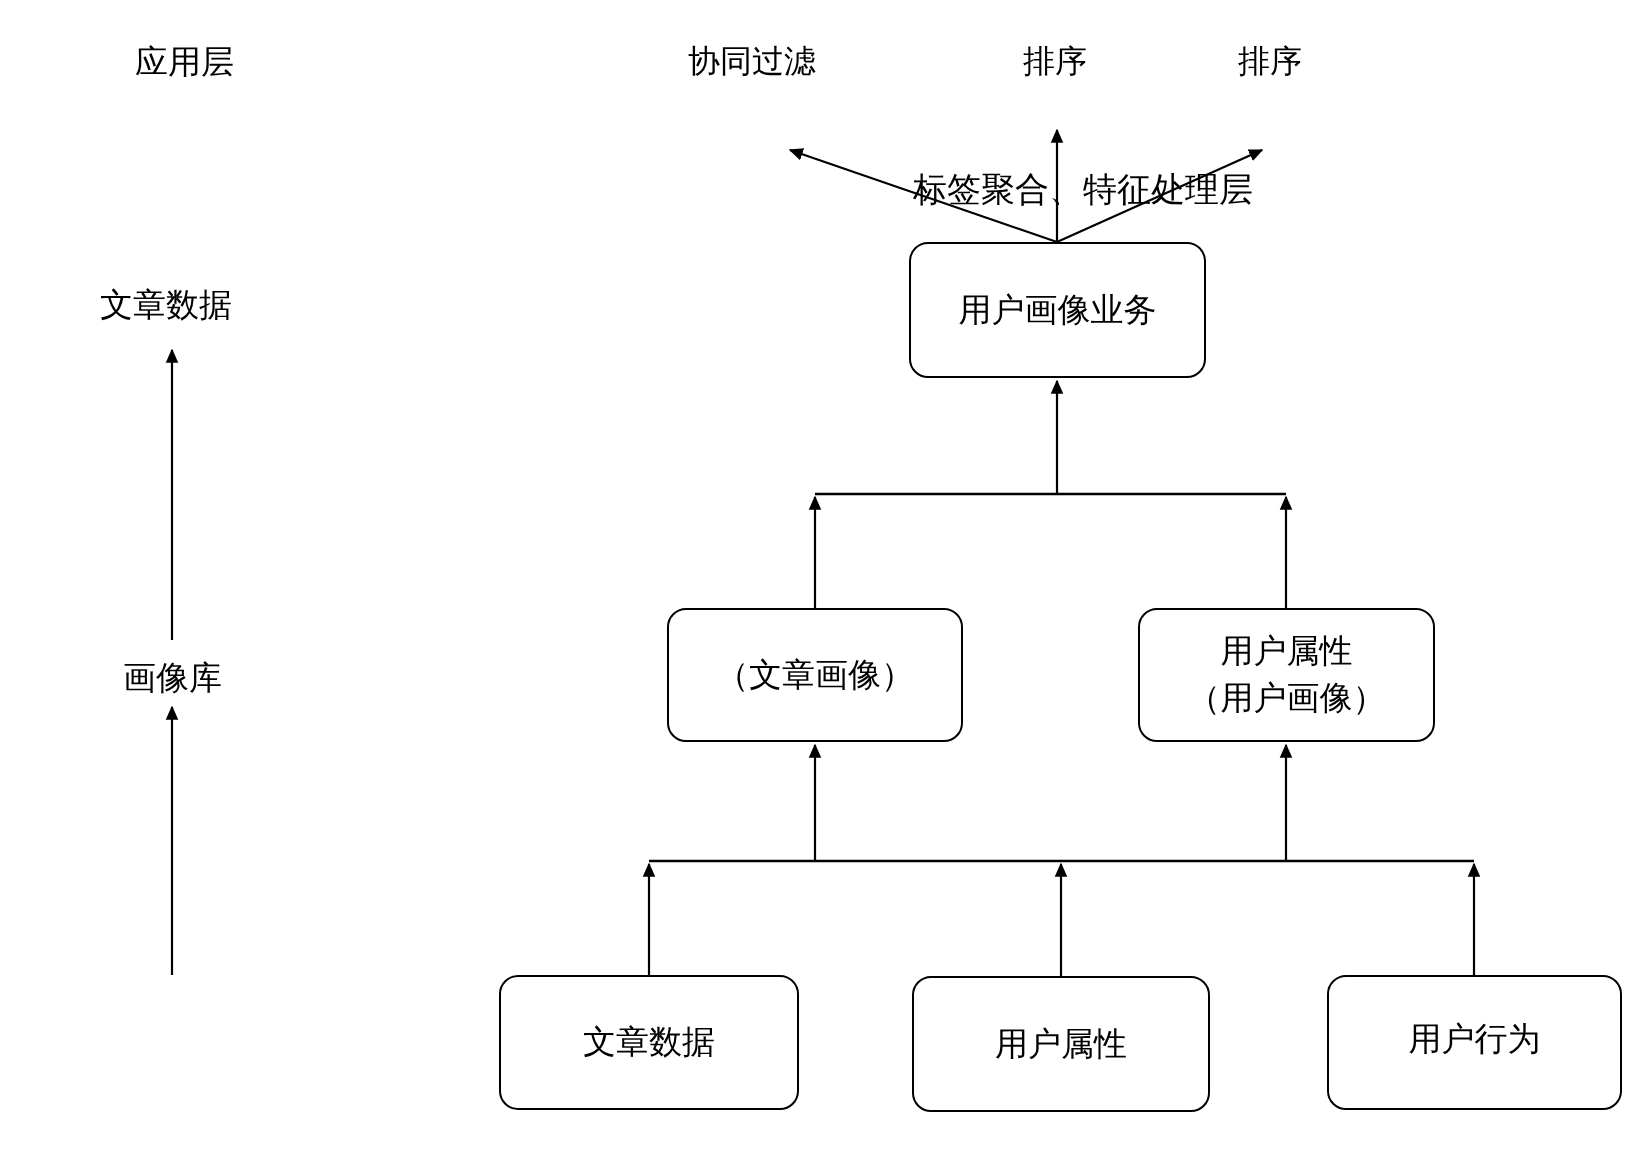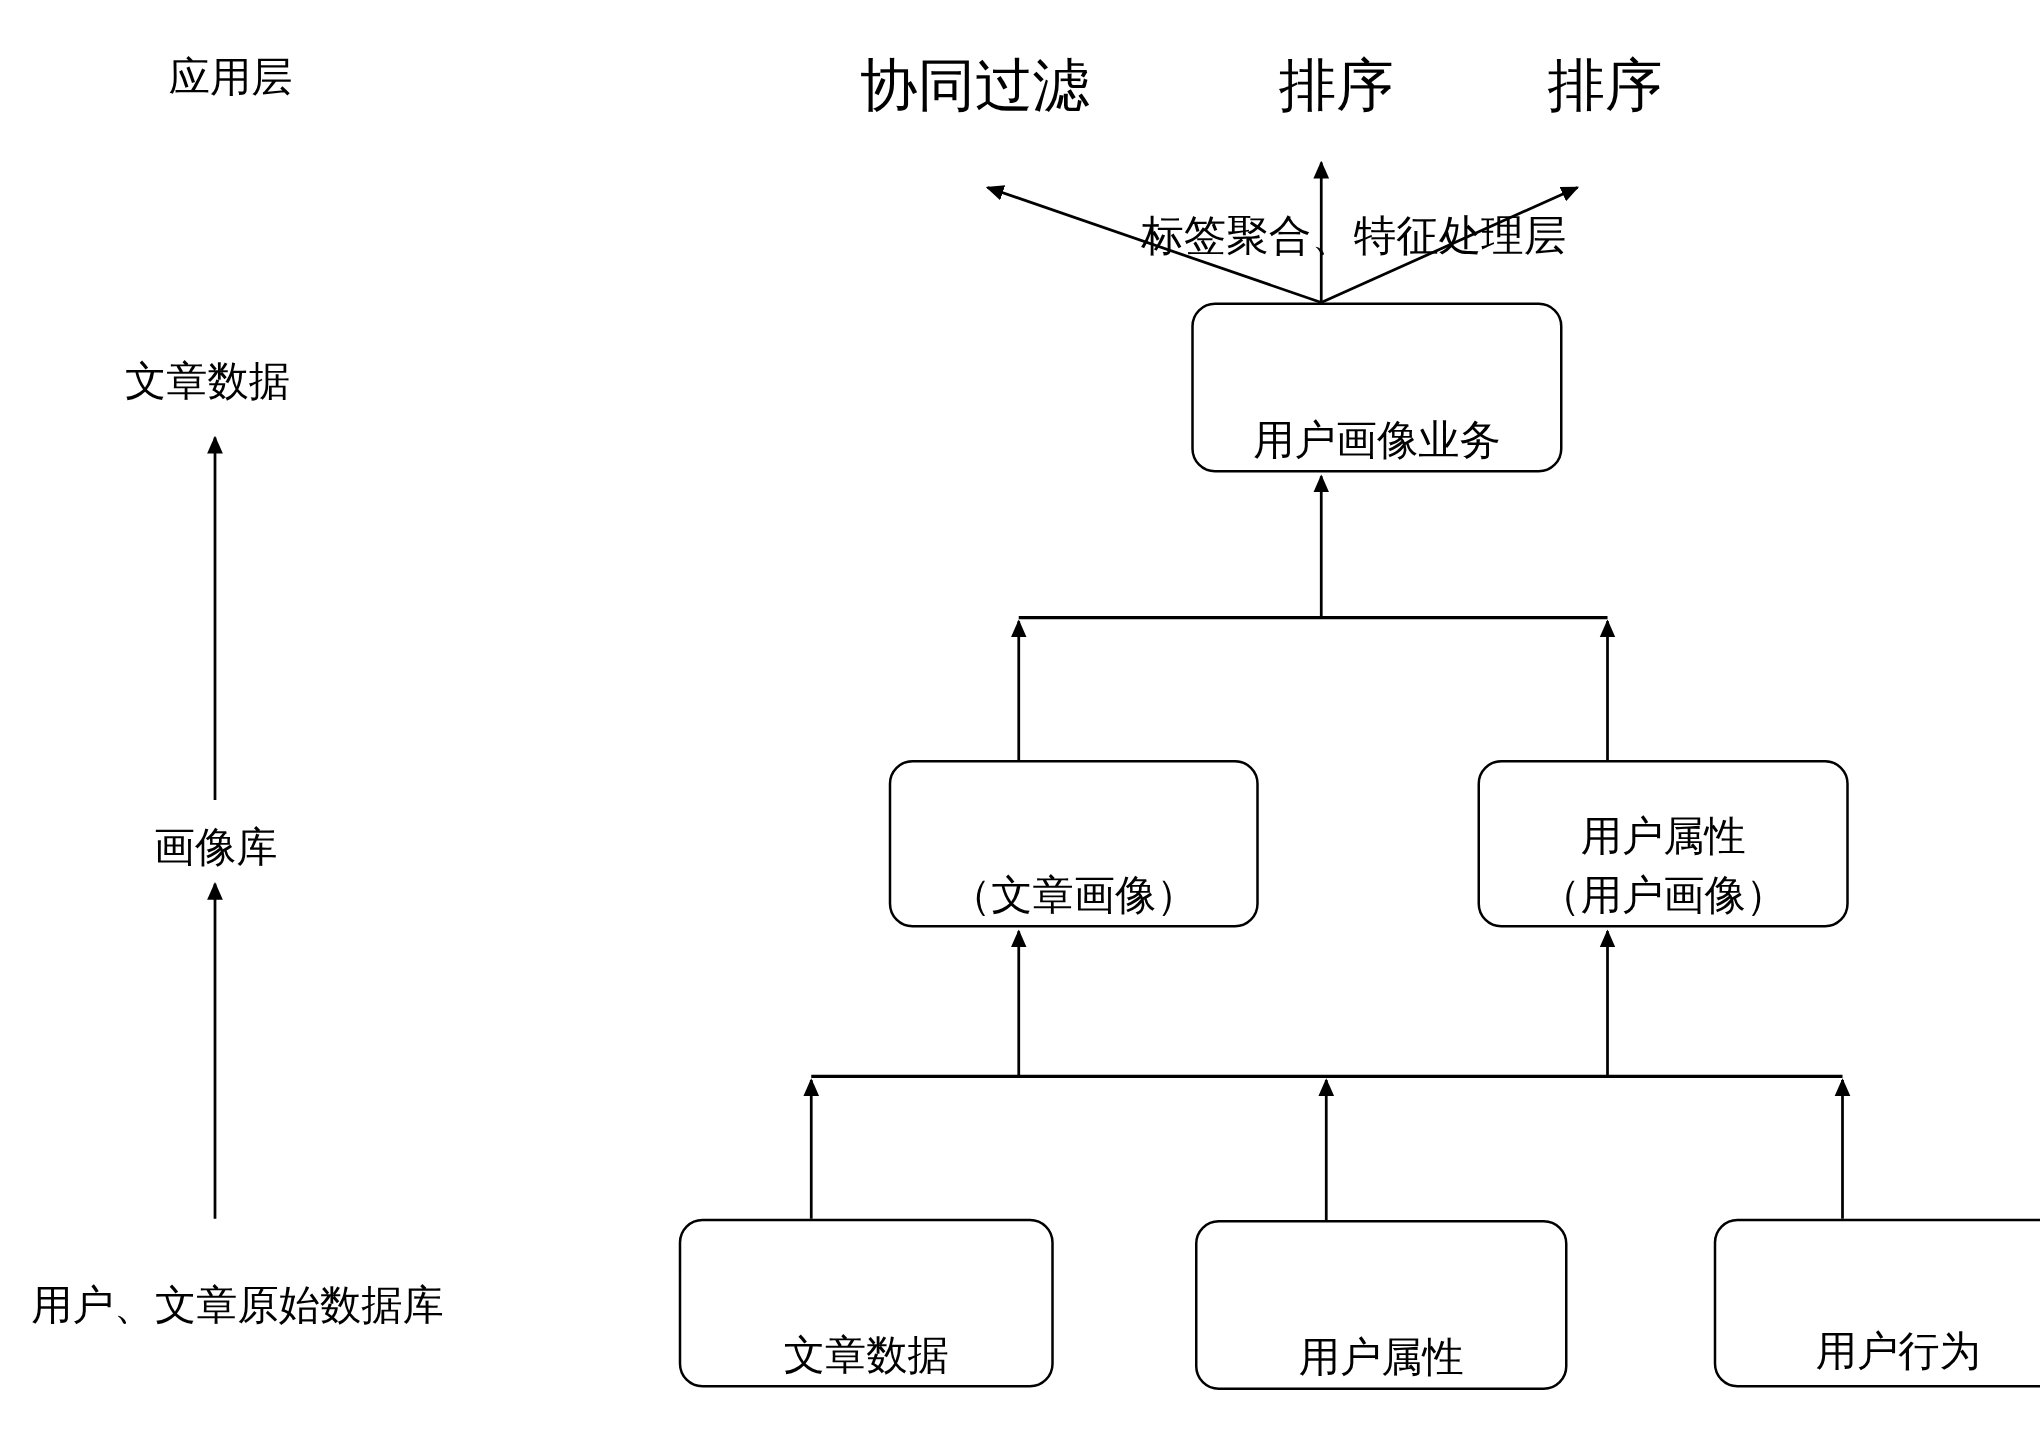--- a/index.html
+++ b/index.html
@@ -9,26 +9,26 @@
     background:var(--bg); color:var(--ink);
     font-family:"Liberation Sans","DejaVu Sans",sans-serif;
     overflow:hidden;
   }
   svg.wires { position:absolute; left:0; top:0; width:1632px; height:1158px; }
   svg.wires line { stroke:currentColor; stroke-width:2.2; }
   svg.wires .junction { stroke-width:2.6; }
   .node {
     position:absolute; box-sizing:border-box;
     border:2.6px solid var(--ink); border-radius:19px; background:var(--bg);
-    display:flex; flex-direction:column; align-items:center; justify-content:flex-end;
-    font-size:33px; line-height:1.42; text-align:center; white-space:nowrap;margin-left:44px;
+    display:flex; flex-direction:column; align-items:center; justify-content:center;
+    font-size:33px; line-height:1.42; text-align:center; white-space:nowrap;
   }
   .lbl { position:absolute; line-height:1; white-space:nowrap; }
   .layer-lbl { font-size:33px; }
-  .top-lbl  { font-size:46px; }
+  .top-lbl  { font-size:32px; }
   .fan-lbl  { font-size:34px; }
 </style>
 </head>
 <body>
 
 <div class="canvas">
 
   <svg class="wires" viewBox="0 0 1632 1158" xmlns="http://www.w3.org/2000/svg">
     <defs>
       <marker id="arrow" viewBox="0 0 10 10" refX="9" refY="5" markerWidth="6.5" markerHeight="6.5" orient="auto-start-reverse">
@@ -52,21 +52,20 @@
     <line x1="815" y1="861" x2="815" y2="745" marker-end="url(#arrow)"></line>
     <line x1="1286" y1="861" x2="1286" y2="745" marker-end="url(#arrow)"></line>
     <line x1="649" y1="975" x2="649" y2="864" marker-end="url(#arrow)"></line>
     <line x1="1061" y1="976" x2="1061" y2="864" marker-end="url(#arrow)"></line>
     <line x1="1474" y1="975" x2="1474" y2="864" marker-end="url(#arrow)"></line>
   </svg>
 
   <div class="lbl layer-lbl" style="left:135px; top:45px;">应用层</div>
   <div class="lbl layer-lbl" style="left:100px; top:288px;">文章数据</div>
   <div class="lbl layer-lbl" style="left:123px; top:661px;">画像库</div>
-  <div class="lbl layer-lbl" style="left:25px; top:1027px;">用户、文章原始数据库</div>
 
   <div class="lbl top-lbl" style="left:688px; top:45px;">协同过滤</div>
   <div class="lbl top-lbl" style="left:1023px; top:45px;">排序</div>
   <div class="lbl top-lbl" style="left:1238px; top:45px;">排序</div>
 
   <div class="lbl fan-lbl" style="left:913px; top:172px;">标签聚合、特征处理层</div>
 
   <div class="node" style="left:909px; top:242px; width:297px; height:136px;">
     <span>用户画像业务</span>
   </div>

